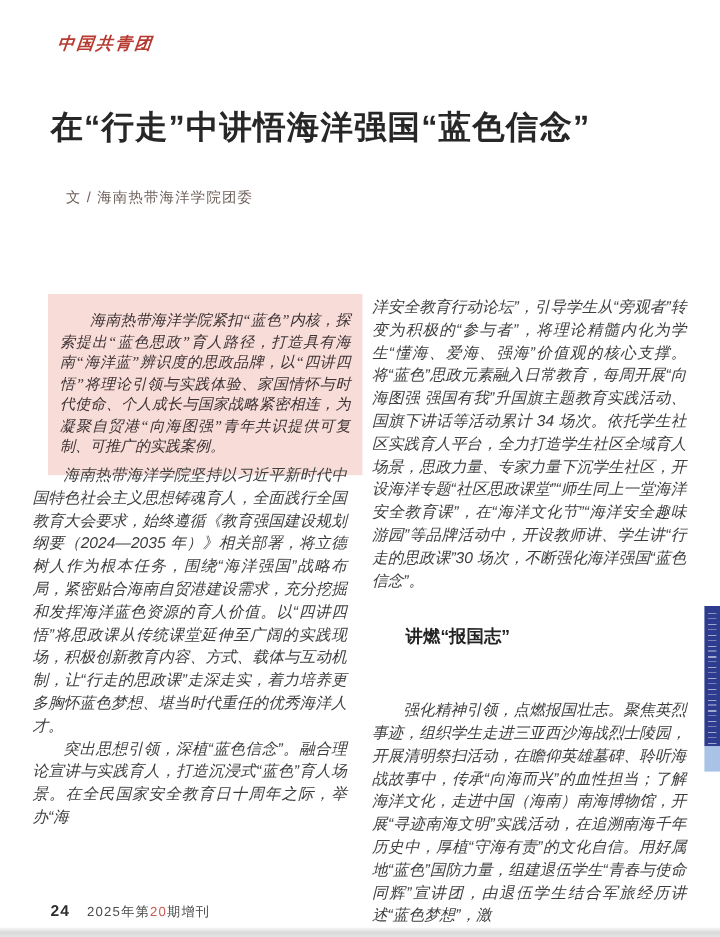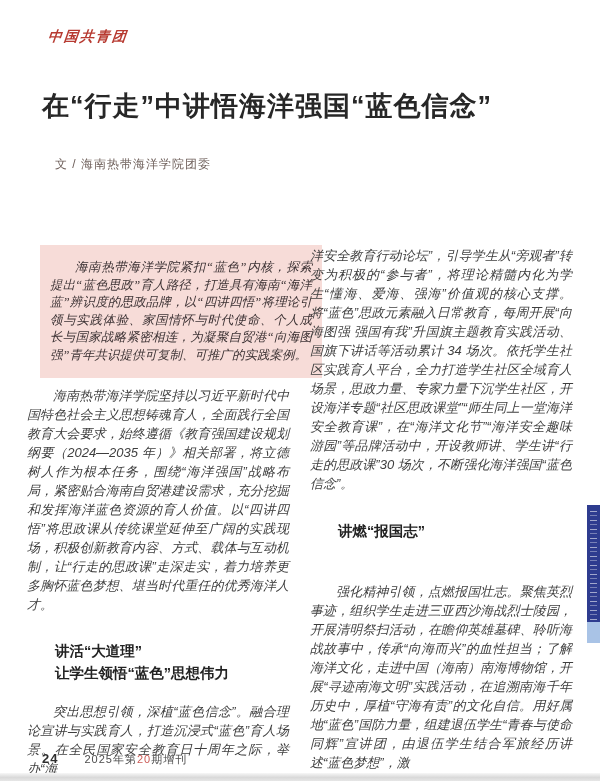--- a/index.html
+++ b/index.html
@@ -14,42 +14,42 @@
   }
   .title {
     position:absolute; left:42px; top:88px; width:540px; margin:0;
     font-size:27px; font-weight:bold; color:#272727; letter-spacing:1px; line-height:36px;
   }
   .byline {
     position:absolute; left:55px; top:156px;
     font-size:12px; color:#6e5f5a; letter-spacing:1px;
   }
   .abstract {
-    position:absolute; left:40px; top:245px; width:282px; box-sizing:border-box;
+    position:absolute; left:40px; top:245px; width:262px; box-sizing:border-box;
     background:#f7dcd8; padding:14px 10px;
     font-family:"Liberation Serif", serif; font-style:italic;
     font-size:12.5px; line-height:17.5px; color:#3c3234;
   }
   .abstract p { margin:0; text-indent:2em; text-align:justify; }
   .col {
     position:absolute; width:262px;
     font-size:13px; line-height:19px; color:#3e3e3e; text-align:justify;
   }
   .col-left  { left:27px;  top:386px; }
   .col-right { left:310px; top:246px; }
   .col p { margin:0;font-style:italic; }
   .para-indent { text-indent:2em; }
   .heading {
     font-weight:bold; font-size:14.5px; color:#232323; line-height:22px; padding-left:28px;
     text-align:left;
   }
   .heading-left  { margin-top:26px; margin-bottom:18px; }
   .heading-right { margin-top:27px; margin-bottom:40px; }
   .footer { position:absolute; left:42px; top:751px; font-size:11px; color:#4c4c4c; letter-spacing:1px; }
-  .footer .pagenum { font-size:13px; font-weight:bold; color:#2e2e2e; margin-right:26px; letter-spacing:1px; }
+  .footer .pagenum { font-size:13px; font-weight:bold; color:#2e2e2e; margin-right:14px; letter-spacing:1px; }
   .footer .issue-num { color:#cb5a55; }
   .page-tab-dark {
     position:absolute; left:587px; top:505px; width:13px; height:117px; background:#2e3c8f;
     background-image:repeating-linear-gradient(
       to bottom, rgba(255,255,255,0.55) 0 1px, transparent 1px 4px,
       rgba(255,255,255,0.35) 4px 5px, transparent 5px 9px);
     background-size:7px 100%; background-repeat:no-repeat; background-position:3px 6px;
   }
   .page-tab-light { position:absolute; left:587px; top:622px; width:13px; height:21px; background:#a9c3e6; }
   .edge-bottom {
@@ -67,24 +67,20 @@
   <h1 class="title">在“行走”中讲悟海洋强国“蓝色信念”</h1>
 
   <div class="byline">文 / 海南热带海洋学院团委</div>
 
   <div class="abstract">
     <p>海南热带海洋学院紧扣“蓝色”内核，探索提出“蓝色思政”育人路径，打造具有海南“海洋蓝”辨识度的思政品牌，以“四讲四悟”将理论引领与实践体验、家国情怀与时代使命、个人成长与国家战略紧密相连，为凝聚自贸港“向海图强”青年共识提供可复制、可推广的实践案例。</p>
   </div>
 
   <div class="col col-left">
     <p class="para-indent">海南热带海洋学院坚持以习近平新时代中国特色社会主义思想铸魂育人，全面践行全国教育大会要求，始终遵循《教育强国建设规划纲要（2024—2035 年）》相关部署，将立德树人作为根本任务，围绕“海洋强国”战略布局，紧密贴合海南自贸港建设需求，充分挖掘和发挥海洋蓝色资源的育人价值。以“四讲四悟”将思政课从传统课堂延伸至广阔的实践现场，积极创新教育内容、方式、载体与互动机制，让“行走的思政课”走深走实，着力培养更多胸怀蓝色梦想、堪当时代重任的优秀海洋人才。</p>
-    <div class="heading heading-left">
-      <div>讲活“大道理”</div>
-      <div>让学生领悟“蓝色”思想伟力</div>
-    </div>
     <p class="para-indent">突出思想引领，深植“蓝色信念”。融合理论宣讲与实践育人，打造沉浸式“蓝色”育人场景。在全民国家安全教育日十周年之际，举办“海</p>
   </div>
 
   <div class="col col-right">
     <p>洋安全教育行动论坛”，引导学生从“旁观者”转变为积极的“参与者”，将理论精髓内化为学生“懂海、爱海、强海”价值观的核心支撑。将“蓝色”思政元素融入日常教育，每周开展“向海图强 强国有我”升国旗主题教育实践活动、国旗下讲话等活动累计 34 场次。依托学生社区实践育人平台，全力打造学生社区全域育人场景，思政力量、专家力量下沉学生社区，开设海洋专题“社区思政课堂”“师生同上一堂海洋安全教育课”，在“海洋文化节”“海洋安全趣味游园”等品牌活动中，开设教师讲、学生讲“行走的思政课”30 场次，不断强化海洋强国“蓝色信念”。</p>
     <div class="heading heading-right">
       <div>讲燃“报国志”</div>
     </div>
     <p class="para-indent">强化精神引领，点燃报国壮志。聚焦英烈事迹，组织学生走进三亚西沙海战烈士陵园，开展清明祭扫活动，在瞻仰英雄墓碑、聆听海战故事中，传承“向海而兴”的血性担当；了解海洋文化，走进中国（海南）南海博物馆，开展“寻迹南海文明”实践活动，在追溯南海千年历史中，厚植“守海有责”的文化自信。用好属地“蓝色”国防力量，组建退伍学生“青春与使命同辉”宣讲团，由退伍学生结合军旅经历讲述“蓝色梦想”，激</p>
   </div>

